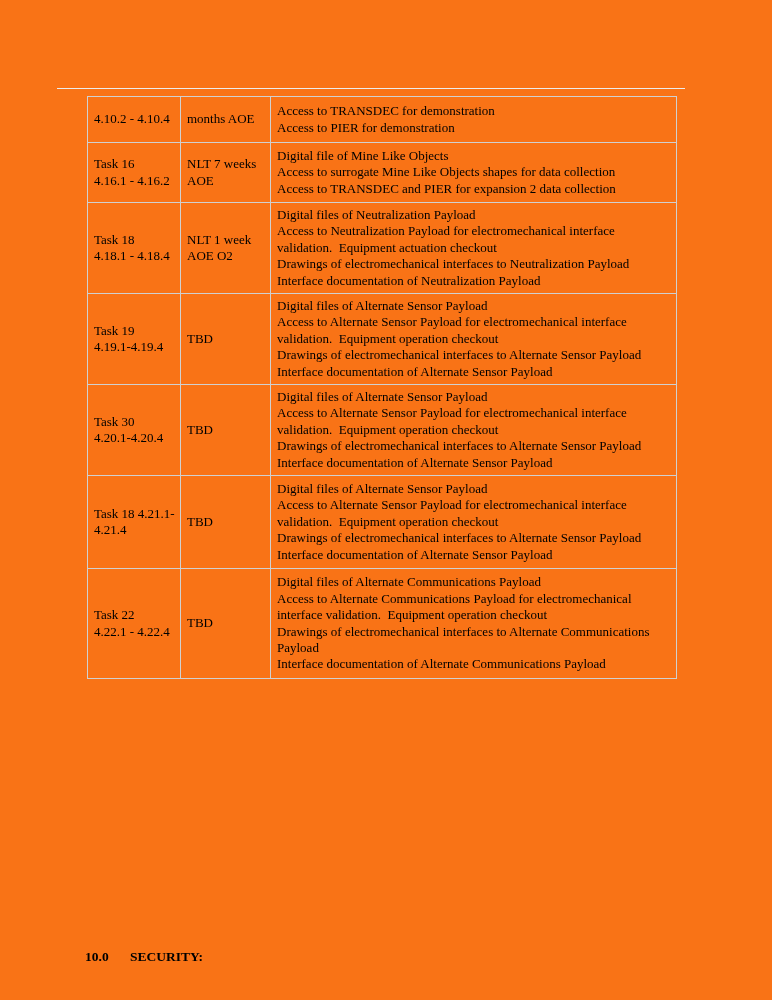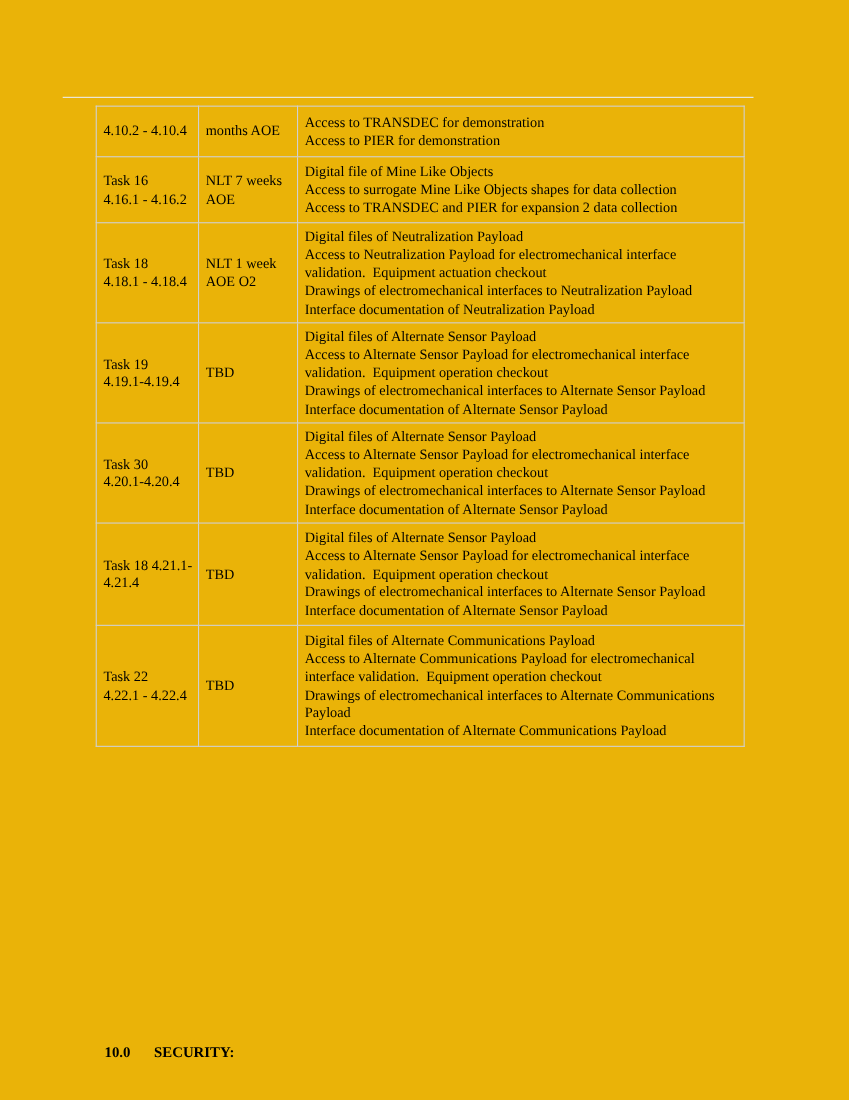--- a/index.html
+++ b/index.html
@@ -10,21 +10,21 @@
   body {
     width: 772px;
     height: 1000px;
     font-family: "Liberation Serif", serif;
     color: #000000;
   }
   .page {
     position: relative;
     width: 772px;
     height: 1000px;
-    background: #eab308;
+    background: #f97316;
     overflow: hidden;
   }
   .top-rule {
     position: absolute;
     left: 57px;
     top: 88px;
     width: 628px;
     height: 1px;
     background: #ececec;
   }
@@ -54,21 +54,21 @@
   tbody tr:nth-child(3)  { height: 62px; }
   tbody tr:nth-child(4)  { height: 62px; }
   tbody tr:nth-child(5)  { height: 62px; }
   tbody tr:nth-child(6)  { height: 93px; }
   tbody tr:nth-child(7)  { height: 110px; }
   tbody tr:nth-child(8)  { height: 110px; }
   tbody tr:nth-child(9)  { height: 111px; }
   tbody tr:nth-child(10) { height: 106px; }
   .section-heading {
     position: absolute;
-    left: 95px;
+    left: 85px;
     top: 949px;
     font-weight: bold;
     font-size: 13.5px;
     line-height: 16px;
   }
   .section-number {
     display: inline-block;
     width: 45px;
   }
 </style>

